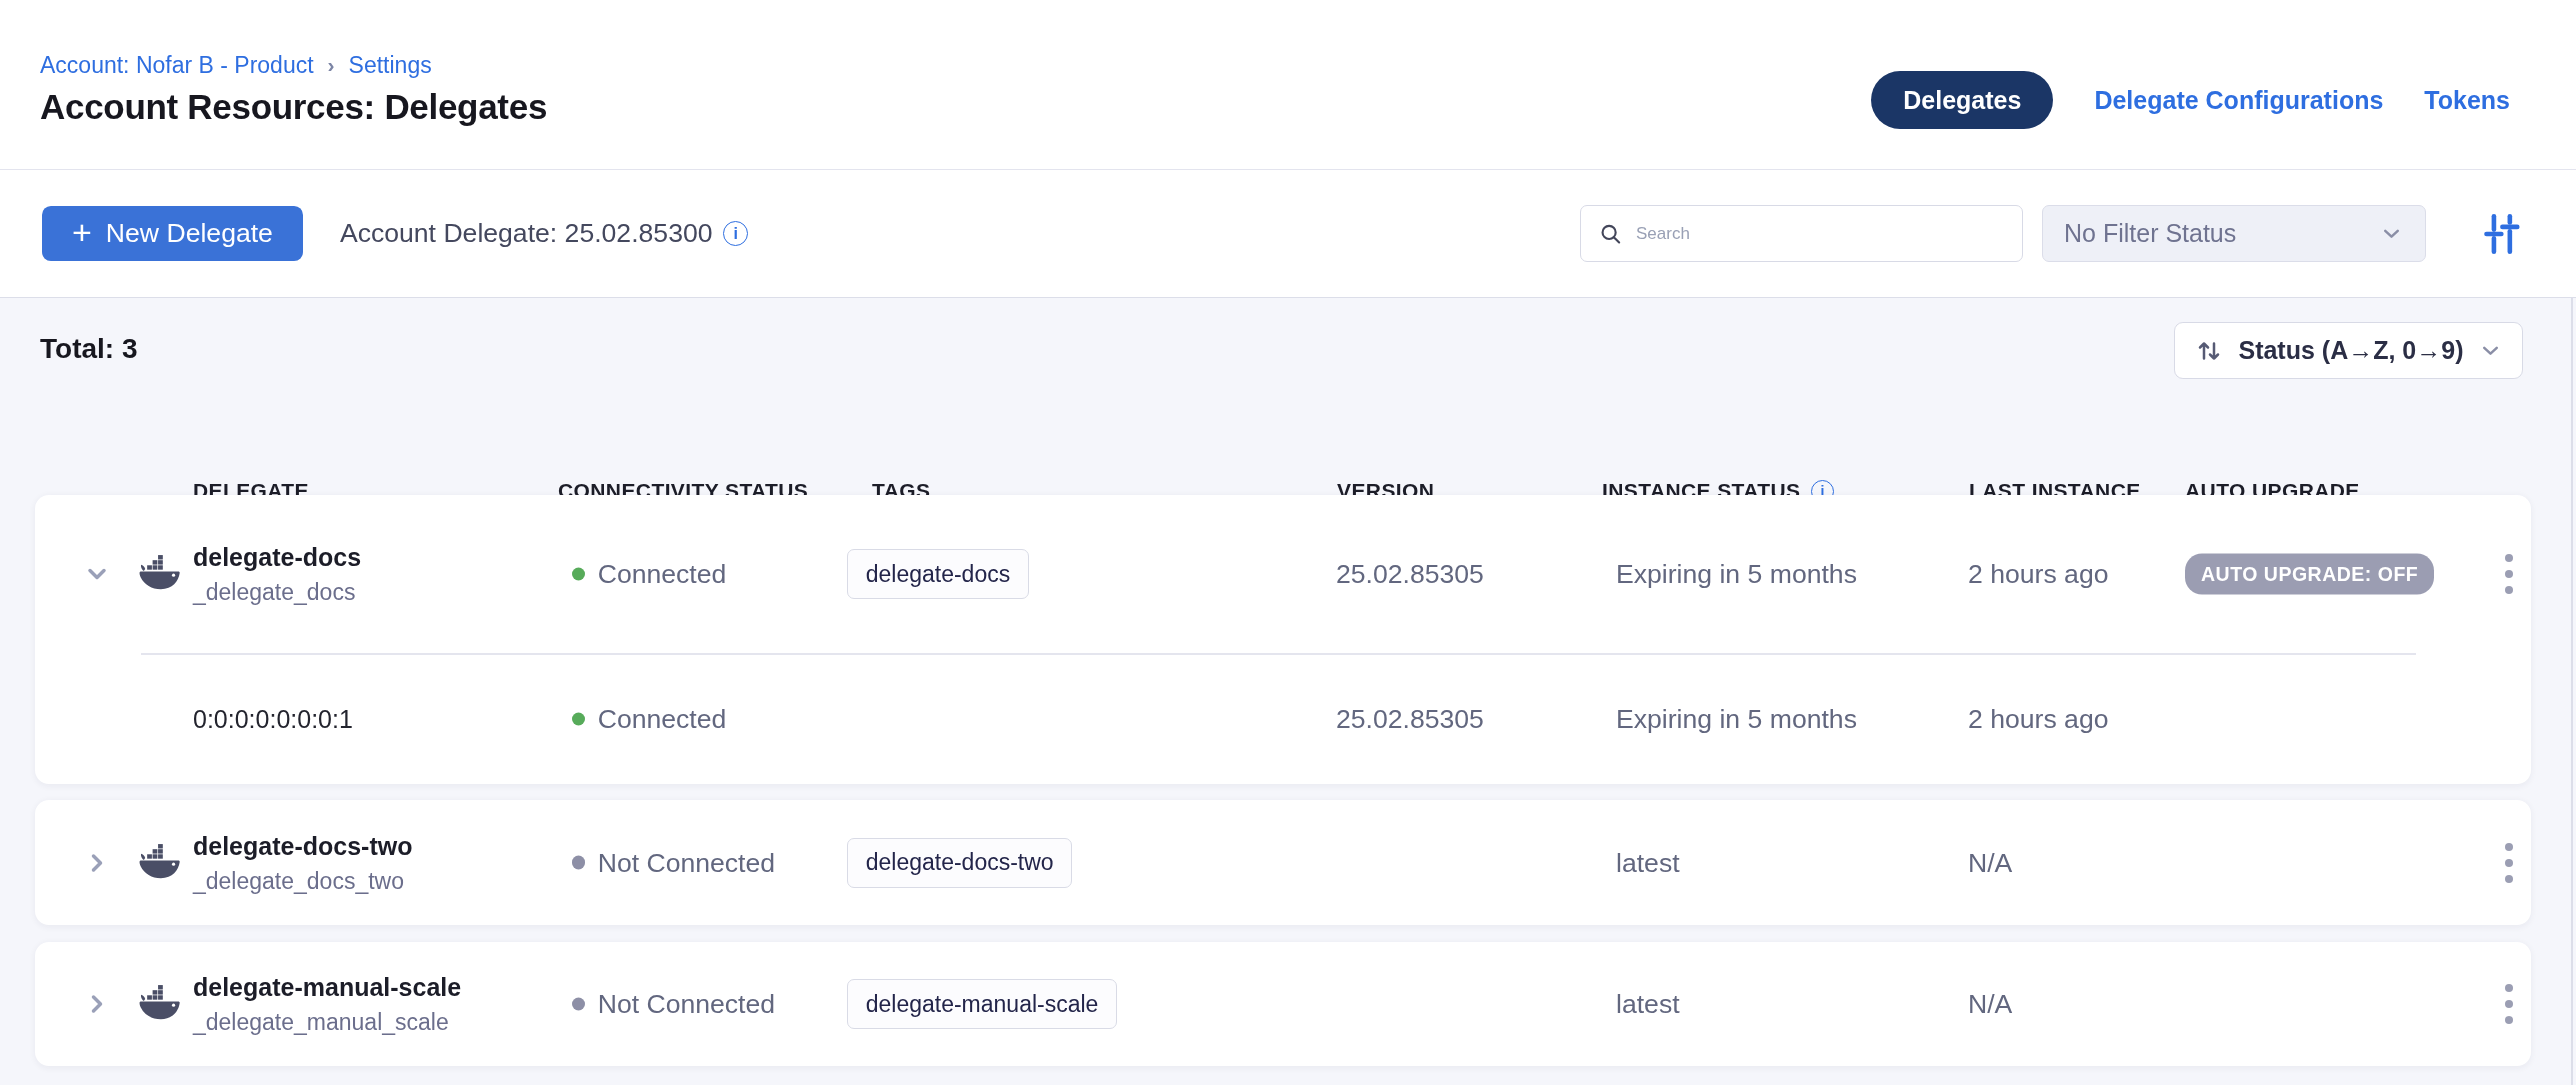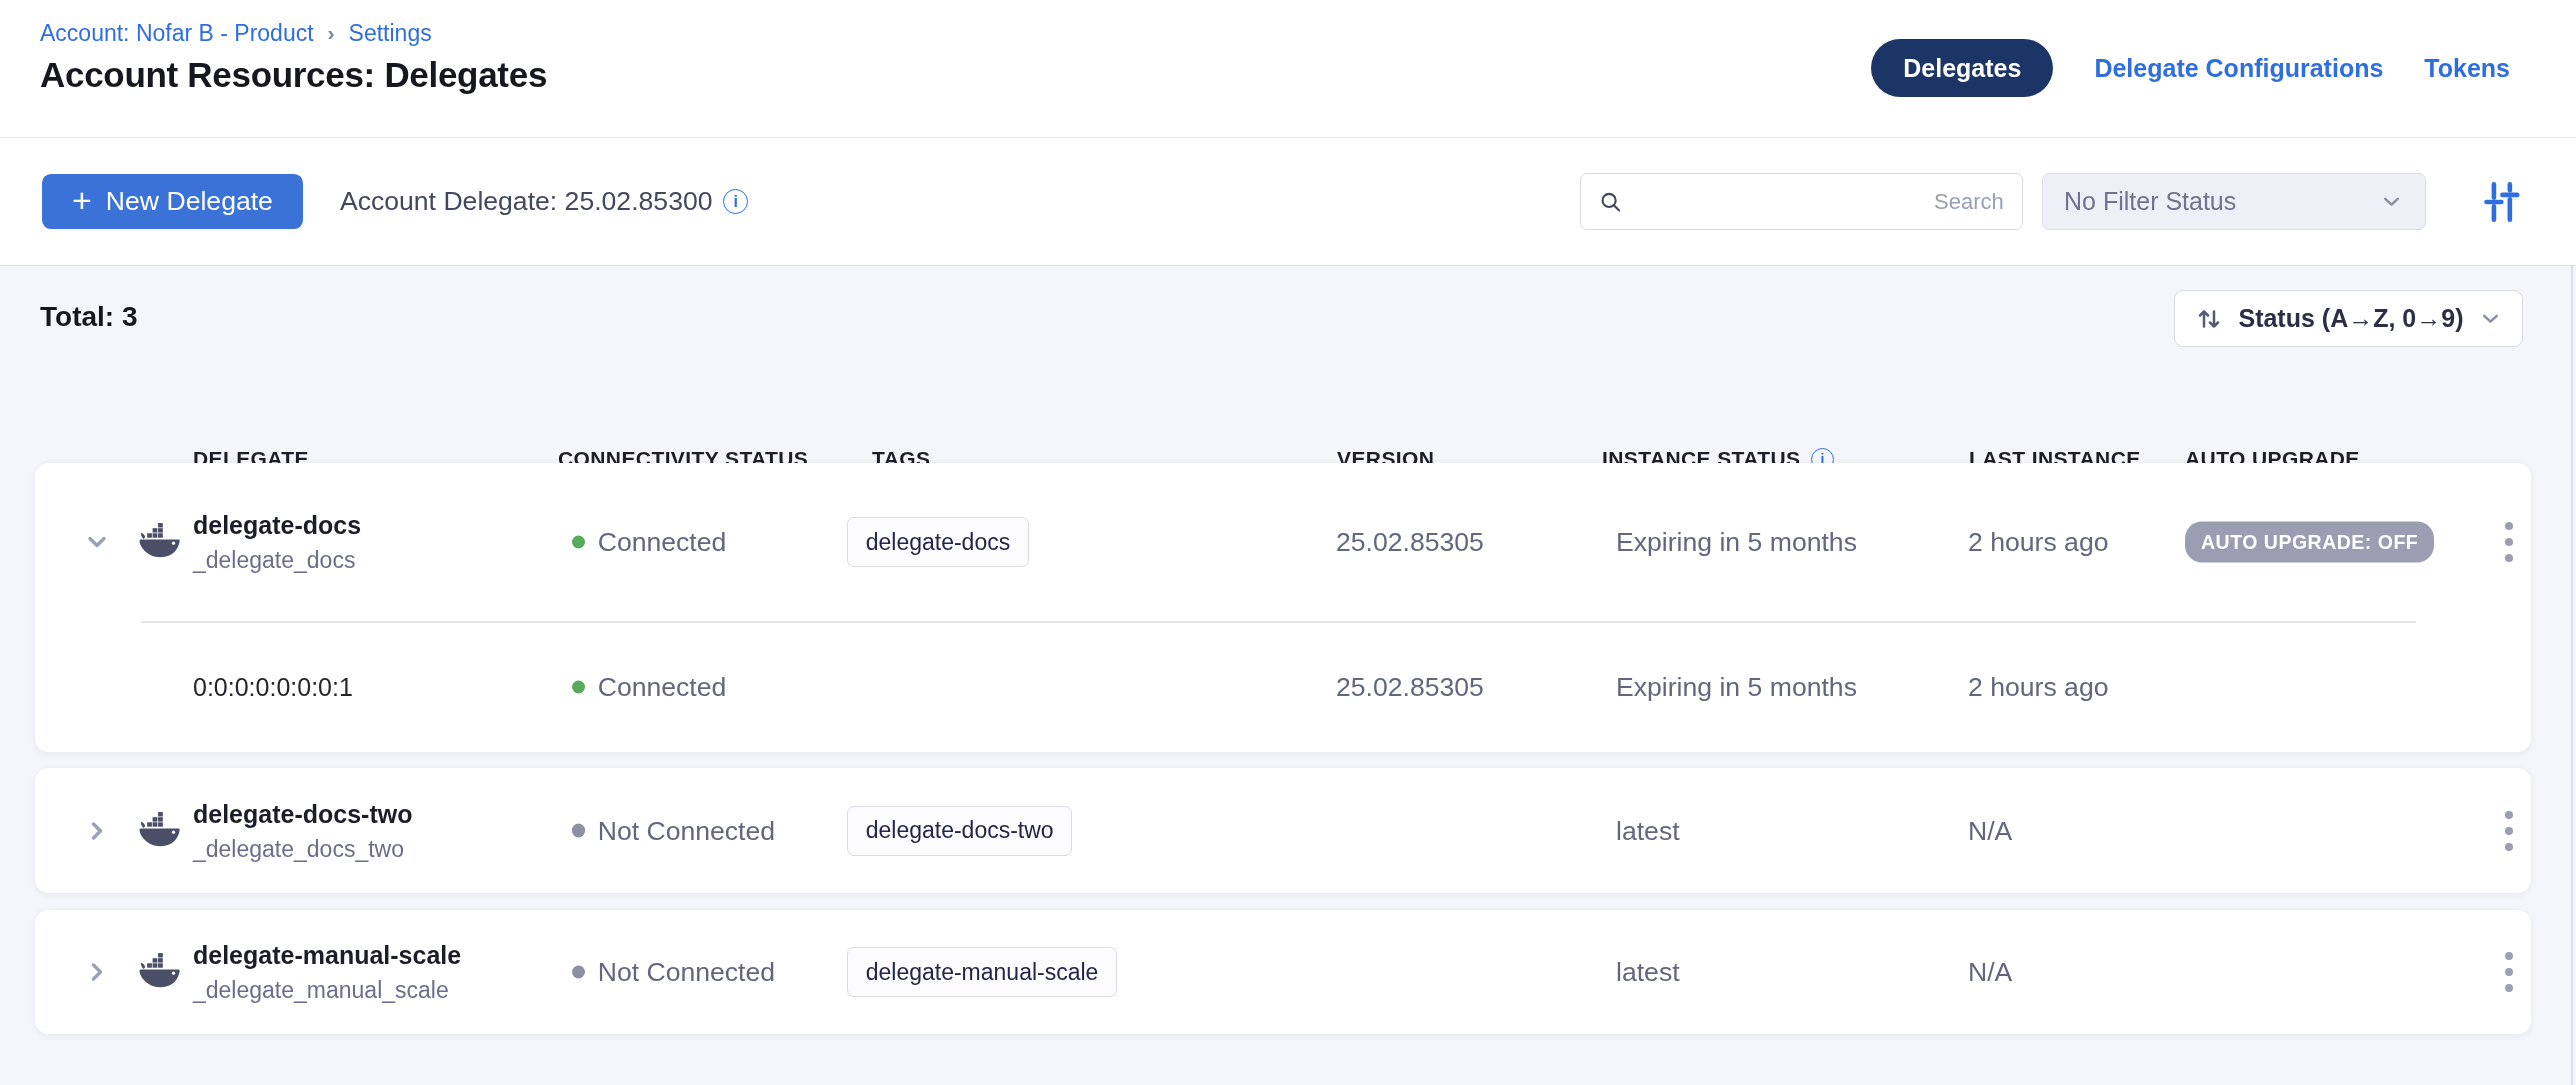--- a/index.html
+++ b/index.html
@@ -1,20 +1,20 @@
 <!DOCTYPE html>
 <html style="font-size:14px"><head>
 <meta charset="utf-8">
 <style>
   * { margin:0; padding:0; box-sizing:border-box; }
   html,body { width:2576px; height:1085px; overflow:hidden; background:#fff;
     font-family:"Liberation Sans","DejaVu Sans",sans-serif; color:#22232e; }
 
   
-  .hdr { position:relative; height:138px; background:#fff; border-bottom:1.8px solid #e3e4ee; }
+  .hdr { position:relative; height:138px; background:#fff; border-bottom:1.8px solid #e3e4ee;margin-top:32px; }
   .crumbs { position:absolute; left:40px; top:19.5px; font-size:23px; color:#2e6ee0; display:flex; align-items:center; gap:14px; }
   .crumbs a { color:#2e6ee0; text-decoration:none; cursor:pointer; }
   .crumb-sep { color:#7c85a5; font-size:21px; font-weight:600; }
   .page-title { position:absolute; left:40px; top:55px; font-size:35px; font-weight:700; color:#17171f; letter-spacing:-0.3px; }
   .tabs { position:absolute; right:66px; top:39px; display:flex; align-items:center; gap:41px; }
   .tab-pill { background:#1b3666; color:#fff; border-radius:884px; height:58px; padding:0 32px;
     display:flex; align-items:center; font-size:25px; font-weight:600; cursor:pointer; }
   .tab-link { color:#2e6ee0; font-size:25px; font-weight:600; cursor:pointer; }
 
   
@@ -23,21 +23,21 @@
   .btn-primary { background:#3a72d7; border:none; color:#fff; height:55px; padding:0 30px;
     border-radius:8.9px; font-size:26.6px; display:flex; align-items:center; gap:14px; cursor:pointer;
     font-family:inherit; }
   .btn-plus { font-size:34px; font-weight:400; line-height:1; margin-top:-3.5px; }
   .latest { margin-left:37px; font-size:26.6px; color:#44485e; display:flex; align-items:center; gap:10.6px; }
   .info-i { width:25px; height:25px; border:1.8px solid #2e6ee0; border-radius:50%; color:#2e6ee0;
     font-size:16px; font-weight:700; display:inline-flex; align-items:center; justify-content:center; font-style:normal; }
   .spacer { flex:1; }
   .search { width:443px; height:57px; background:#fff; border:1.8px solid #d8dae6; border-radius:7px;
     display:flex; align-items:center; padding:0 17.7px; gap:12.4px; }
-  .search input { border:none; outline:none; font-size:22px; color:#333646; width:100%; background:transparent; font-family:inherit;text-align:right; }
+  .search input { border:none; outline:none; font-size:17px; color:#333646; width:100%; background:transparent; font-family:inherit; }
   .search input::placeholder { color:#99a0b5; }
   .filter-select { margin-left:19.5px; width:384px; height:57px; background:#eef0f7; border:1.8px solid #dbdde9;
     border-radius:7px; display:flex; align-items:center; justify-content:space-between; padding:0 21px;
     font-size:25px; color:#6f7390; cursor:pointer; }
   .filter-btn { margin-left:50px; background:none; border:none; cursor:pointer; display:flex; align-items:center; }
 
   
   .content { position:relative; height:828px; background:#f5f6fb;padding-left:19px; }
   .content::after { content:""; position:absolute; right:3.5px; top:0; bottom:0; width:1.8px; background:#dcdee9; }
   .total { position:absolute; left:40px; top:35px; font-size:28px; font-weight:700; color:#17171f; }

